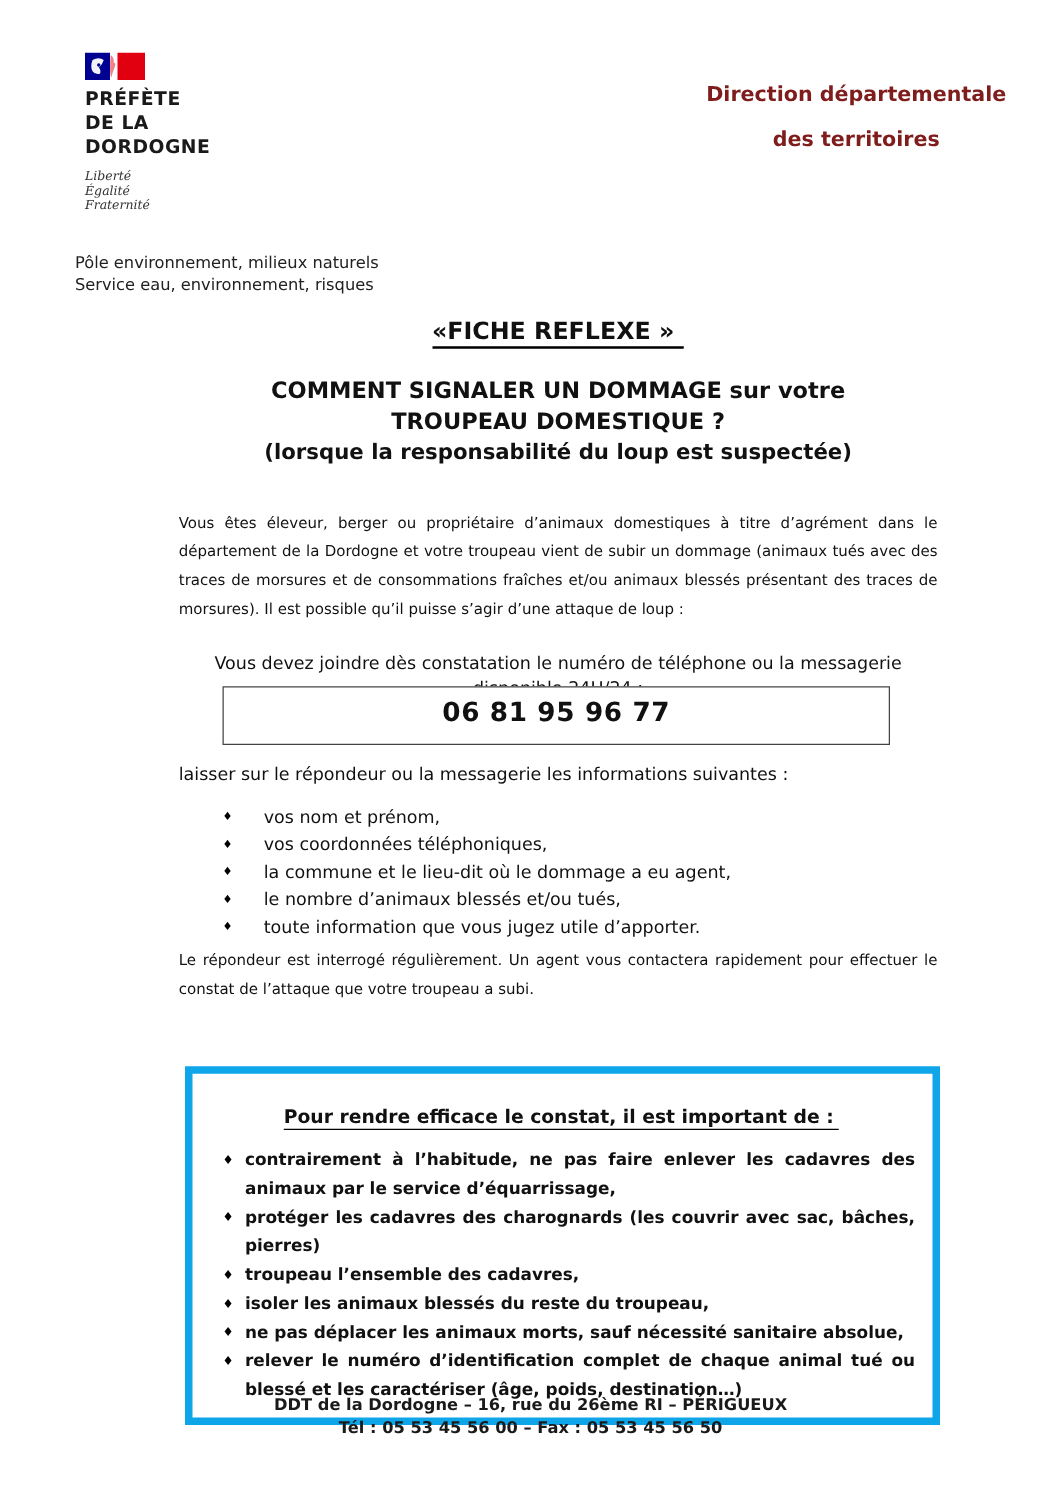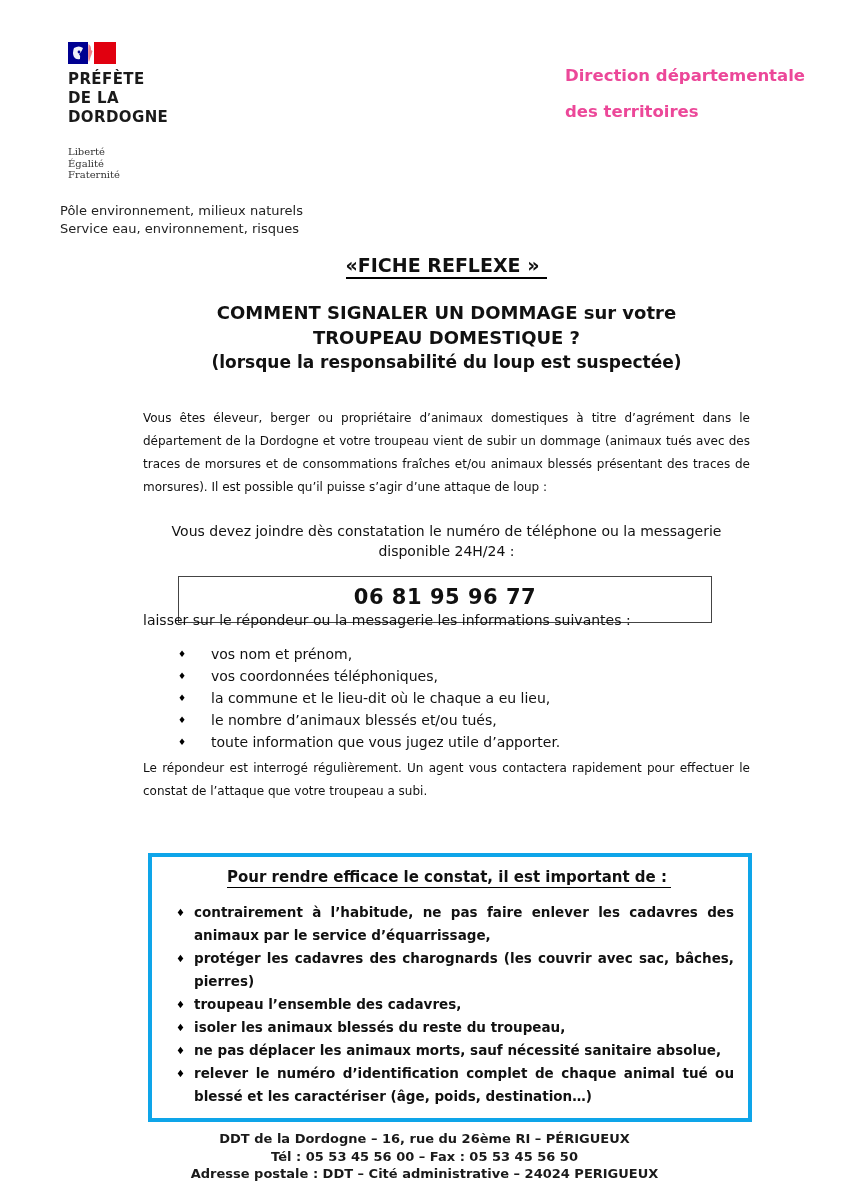--- a/index.html
+++ b/index.html
@@ -18,35 +18,36 @@
   .logo-block { position: absolute; left: 68px; top: 42px; }
   .flag { display: block; margin-bottom: 6px; }
   .prefecture-name {
     font-weight: bold;
     font-size: 15px;
     line-height: 19px;
     letter-spacing: 0.4px;
     color: #1a1a1a;
   }
   .motto {
-    margin-top: 19px;
+    margin-top: 9px;
     font-family: "DejaVu Serif", "Liberation Serif", serif;
+    font-style: italic;
     font-size: 10px;
     line-height: 11.5px;
     color: #333;
   }
   .direction {
     position: absolute;
     right: 44px;
     top: 58px;
-    text-align: left;
+    text-align: center;
     font-weight: bold;
     font-size: 16.5px;
     line-height: 36px;
-    color: #ec4899;
+    color: #7f1d1d;
   }
   .service {
     position: absolute;
     left: 60px;
     top: 202px;
     font-size: 13px;
     line-height: 18px;
     color: #222;
   }
 
@@ -60,21 +61,21 @@
   .doc-subtitle .l1, .doc-subtitle .l2 { font-size: 18px; line-height: 25px; display: block; }
   .doc-subtitle .l3 { font-size: 17px; line-height: 24px; display: block; }
 
   .para { font-size: 12px; line-height: 23px; text-align: justify; }
   .p-intro { top: 407px; }
 
   .call-instr { top: 521px; text-align: center; font-size: 14px; line-height: 20px; }
 
   .phone-box {
     position: absolute;
-    left: 178px; top: 576px;
+    left: 178px; top: 549px;
     width: 534px;
     border: 1px solid #444;
     background: #fff;
     text-align: center;
     padding: 8px 0 13px 0;
     box-sizing: border-box;
   }
   .phone-number { font-size: 21px; font-weight: bold; letter-spacing: 0.5px; }
 
   .voicemail { top: 610px; text-align: left; font-size: 14px; line-height: 20px; }
@@ -90,40 +91,39 @@
   .li-text { flex: 1; }
 
   .p-followup { top: 757px; }
   .p-delay { top: 816px; }
 
   .important-box {
     position: absolute;
     left: 148px; top: 853px;
     width: 604px;
     min-height: 238px;
-    border: 4px solid #0ea5e9;
+    border: 6px solid #0ea5e9;
     box-sizing: border-box;
-    padding: 9px 14px 10px 12px;
+    padding: 23px 14px 10px 12px;
     background: #fff;
   }
   .box-title { text-align: center; font-size: 15px; font-weight: bold; margin: 2px 0 13px 0; }
   .box-title .u { display: inline-block; border-bottom: 1.5px solid #000; padding: 0 4px 1px 0; }
   .box-list .li-row { font-size: 13.5px; line-height: 23px; font-weight: bold; text-align: justify; }
   .box-list .bullet { flex: 0 0 30px; padding-left: 12px; box-sizing: border-box; font-size: 10px; line-height: 23px; }
 
   
   .footer {
     position: absolute;
     left: 0; right: 0; top: 1116px;
     text-align: center;
     font-size: 13px;
     font-weight: bold;
     line-height: 17.5px;
     color: #1a1a1a;
-    margin-top: 14px;
   }
   .footer .mel-line { font-weight: bold; color: #4a5678; }
   .footer a.email {
     color: #2945c4;
     text-decoration: underline;
     font-weight: bold;
   }
 </style>
 </head>
 <body>
@@ -187,21 +187,21 @@
     <div class="li-row">
       <span class="bullet">♦</span>
       <span class="li-text">vos nom et prénom,</span>
     </div>
     <div class="li-row">
       <span class="bullet">♦</span>
       <span class="li-text">vos coordonnées téléphoniques,</span>
     </div>
     <div class="li-row">
       <span class="bullet">♦</span>
-      <span class="li-text">la commune et le lieu-dit où le chaque a eu lieu,</span>
+      <span class="li-text">la commune et le lieu-dit où le dommage a eu agent,</span>
     </div>
     <div class="li-row">
       <span class="bullet">♦</span>
       <span class="li-text">le nombre d’animaux blessés et/ou tués,</span>
     </div>
     <div class="li-row">
       <span class="bullet">♦</span>
       <span class="li-text">toute information que vous jugez utile d’apporter.</span>
     </div>
   </div>
@@ -236,16 +236,15 @@
       <div class="li-row">
         <span class="bullet">♦</span>
         <span class="li-text">relever le numéro d’identification complet de chaque animal tué ou blessé et les caractériser (âge, poids, destination…)</span>
       </div>
     </div>
   </div>
 
   <div class="footer">
     <div>DDT de la Dordogne – 16, rue du 26ème RI – PÉRIGUEUX</div>
     <div>Tél : 05 53 45 56 00 – Fax : 05 53 45 56 50</div>
-    <div>Adresse postale : DDT – Cité administrative – 24024 PERIGUEUX</div>
   </div>
 
 </div>
 
 </body></html>

